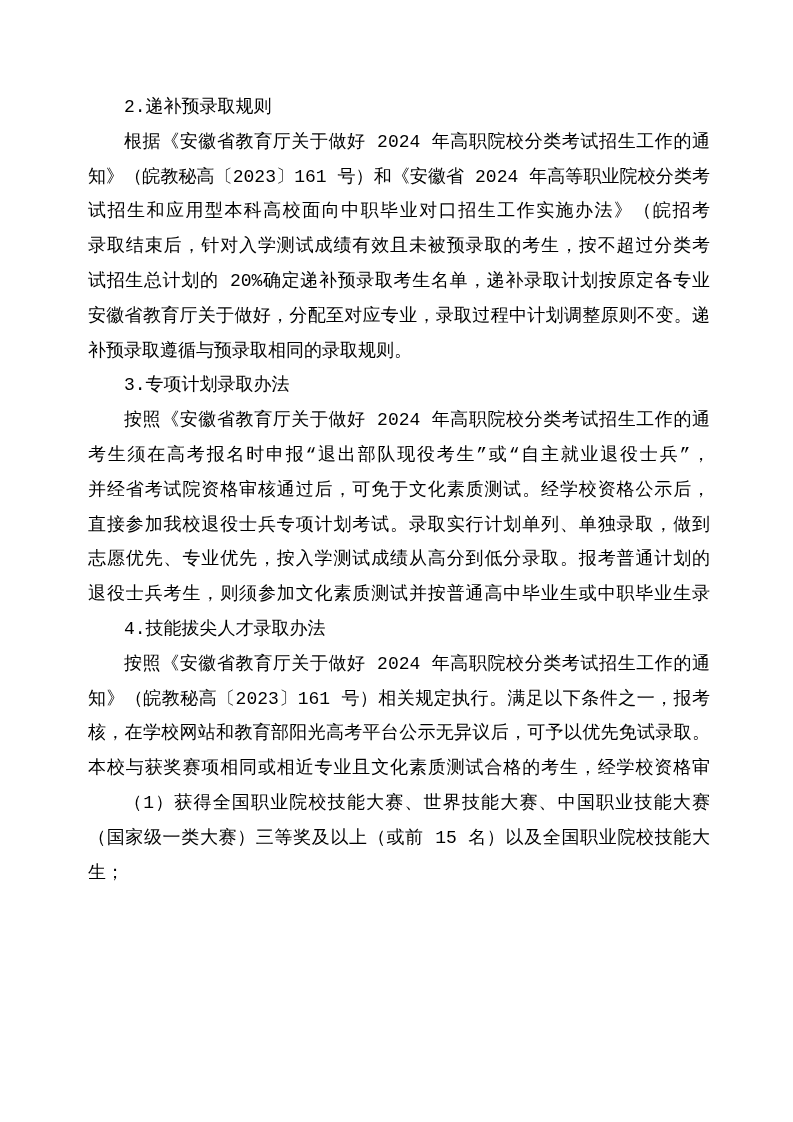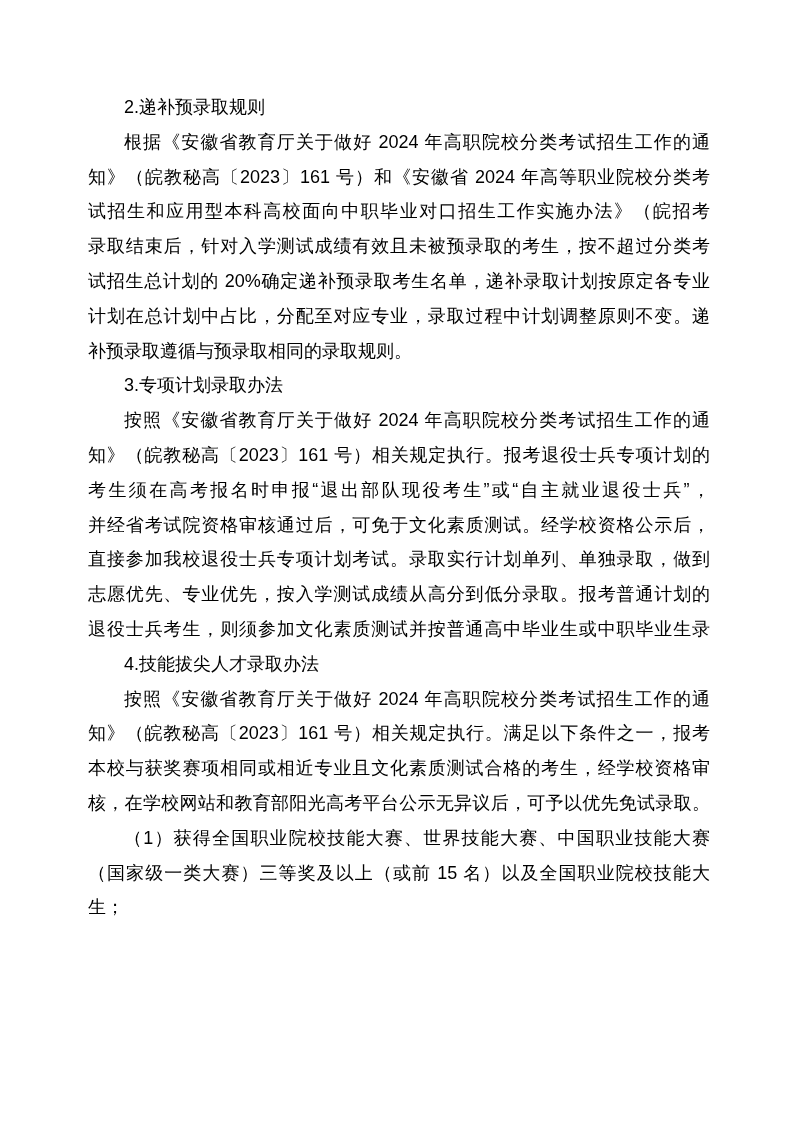--- a/index.html
+++ b/index.html
@@ -6,21 +6,21 @@
       margin: 0;
       padding: 0;
       background: #ffffff;
     }
     .page {
       position: relative;
       width: 793px;
       height: 1122px;
       background: #ffffff;
       overflow: hidden;
-      font-family: Liberation Sans, sans-serif;
+      font-family: Liberation Mono, monospace;
       color: #000000;
     }
     .text-block {
       position: absolute;
       left: 88px;
       top: 90px;
       width: 622px;
     }
     .line {
       height: 34.8px;
@@ -43,32 +43,31 @@
 <body>
 
 <div class="page">
   <div class="text-block" id="text-block">
       <div class="line indent">2.递补预录取规则</div>
       <div class="line indent just">根据《安徽省教育厅关于做好 2024 年高职院校分类考试招生工作的通</div>
       <div class="line just">知》（皖教秘高〔2023〕161 号）和《安徽省 2024 年高等职业院校分类考</div>
       <div class="line just">试招生和应用型本科高校面向中职毕业对口招生工作实施办法》（皖招考</div>
       <div class="line just">录取结束后，针对入学测试成绩有效且未被预录取的考生，按不超过分类考</div>
       <div class="line just">试招生总计划的 20%确定递补预录取考生名单，递补录取计划按原定各专业</div>
-      <div class="line just">计划在总计划中占比，分配至对应专业，录取过程中计划调整原则不变。递</div>
+      <div class="line just">安徽省教育厅关于做好，分配至对应专业，录取过程中计划调整原则不变。递</div>
       <div class="line">补预录取遵循与预录取相同的录取规则。</div>
       <div class="line indent">3.专项计划录取办法</div>
       <div class="line indent just">按照《安徽省教育厅关于做好 2024 年高职院校分类考试招生工作的通</div>
-      <div class="line just">知》（皖教秘高〔2023〕161 号）相关规定执行。报考退役士兵专项计划的</div>
       <div class="line just">考生须在高考报名时申报“退出部队现役考生”或“自主就业退役士兵”，</div>
       <div class="line just">并经省考试院资格审核通过后，可免于文化素质测试。经学校资格公示后，</div>
       <div class="line just">直接参加我校退役士兵专项计划考试。录取实行计划单列、单独录取，做到</div>
       <div class="line just">志愿优先、专业优先，按入学测试成绩从高分到低分录取。报考普通计划的</div>
       <div class="line just">退役士兵考生，则须参加文化素质测试并按普通高中毕业生或中职毕业生录</div>
       <div class="line indent">4.技能拔尖人才录取办法</div>
       <div class="line indent just">按照《安徽省教育厅关于做好 2024 年高职院校分类考试招生工作的通</div>
       <div class="line just">知》（皖教秘高〔2023〕161 号）相关规定执行。满足以下条件之一，报考</div>
+      <div class="line just">核，在学校网站和教育部阳光高考平台公示无异议后，可予以优先免试录取。</div>
       <div class="line just">本校与获奖赛项相同或相近专业且文化素质测试合格的考生，经学校资格审</div>
-      <div class="line just">核，在学校网站和教育部阳光高考平台公示无异议后，可予以优先免试录取。</div>
       <div class="line indent just">（1）获得全国职业院校技能大赛、世界技能大赛、中国职业技能大赛</div>
       <div class="line just">（国家级一类大赛）三等奖及以上（或前 15 名）以及全国职业院校技能大</div>
       <div class="line">生；</div>
     </div>
 </div>
 
 </body></html>

